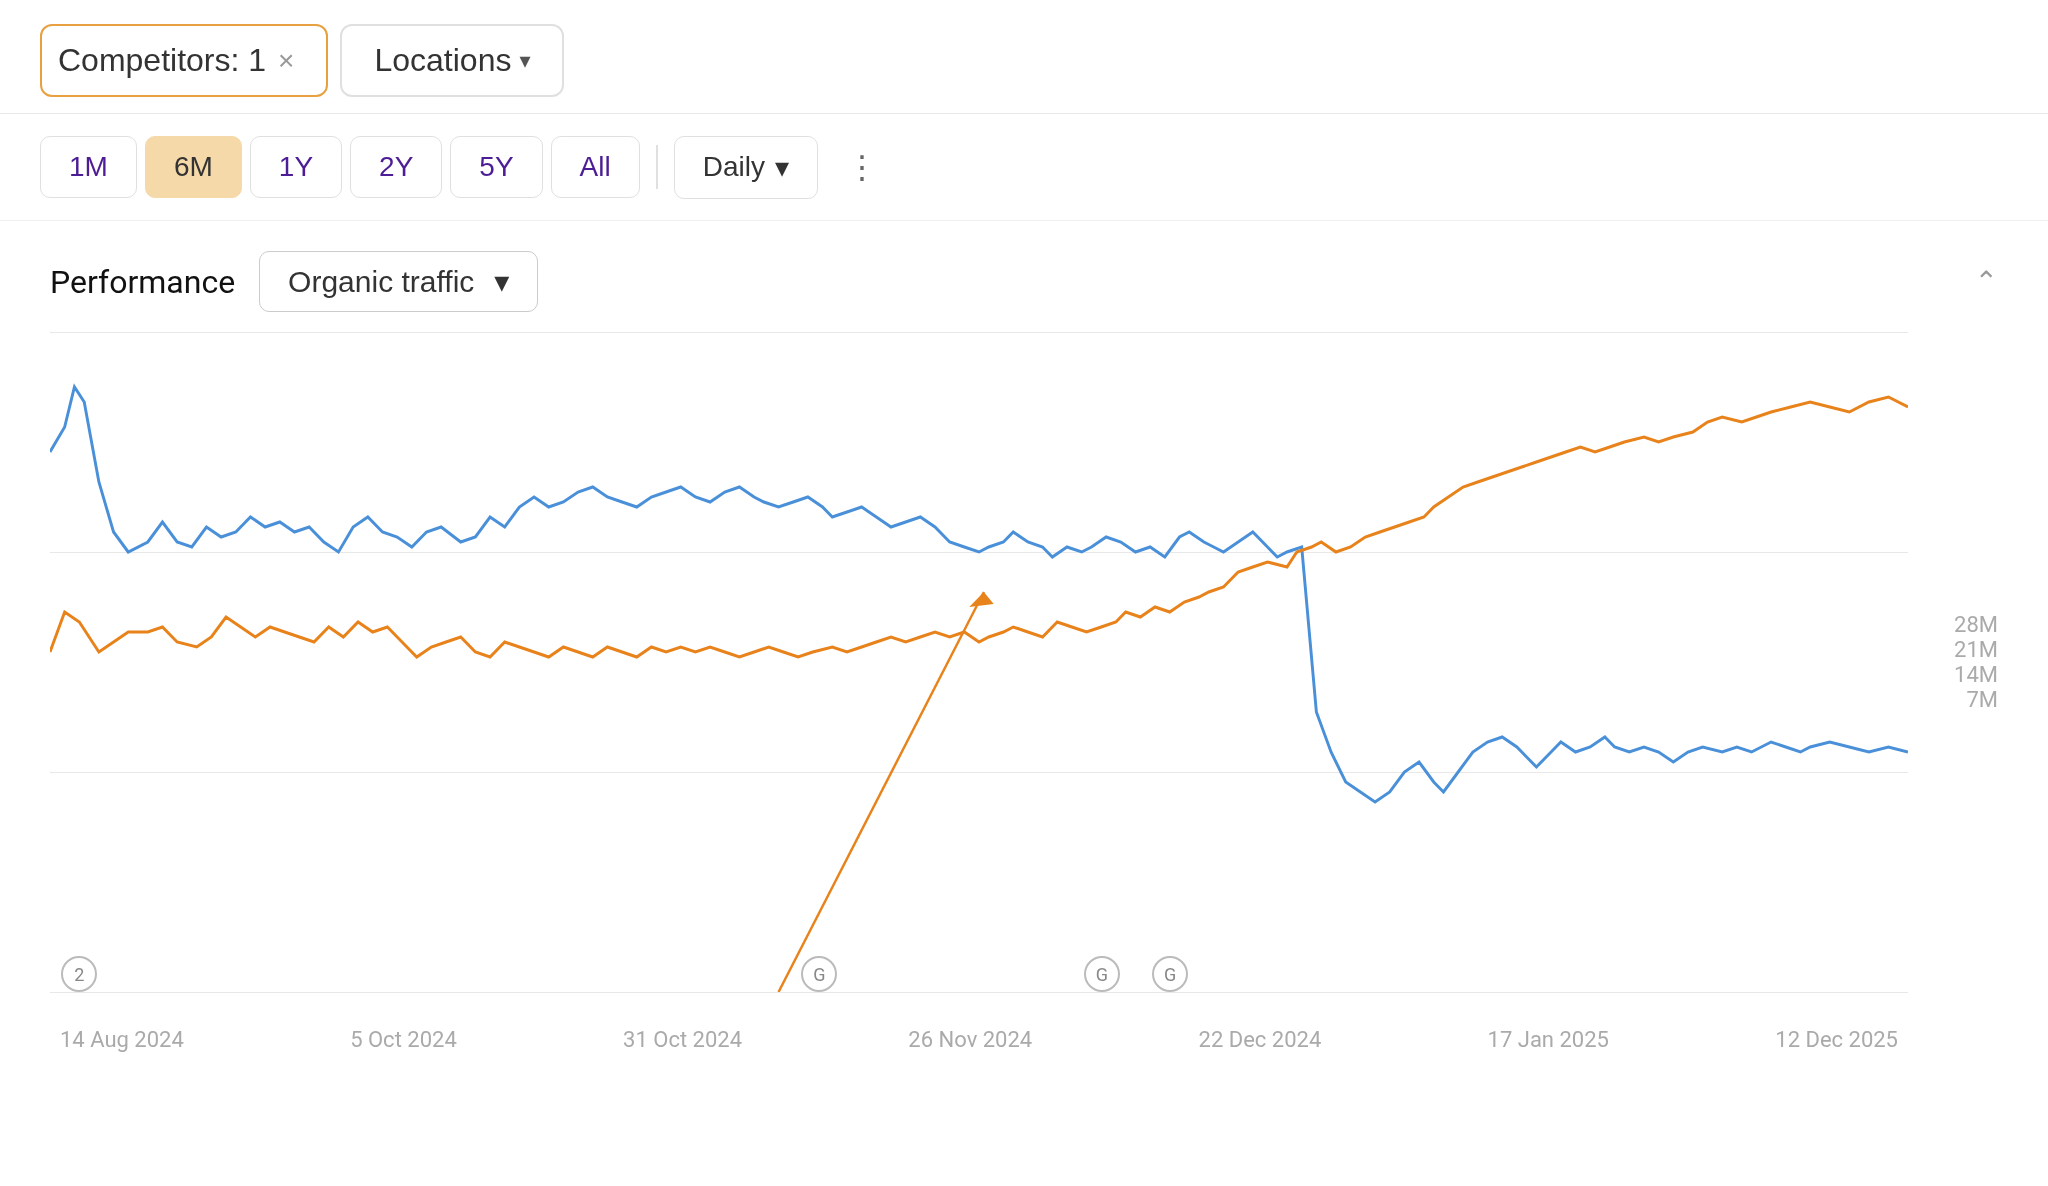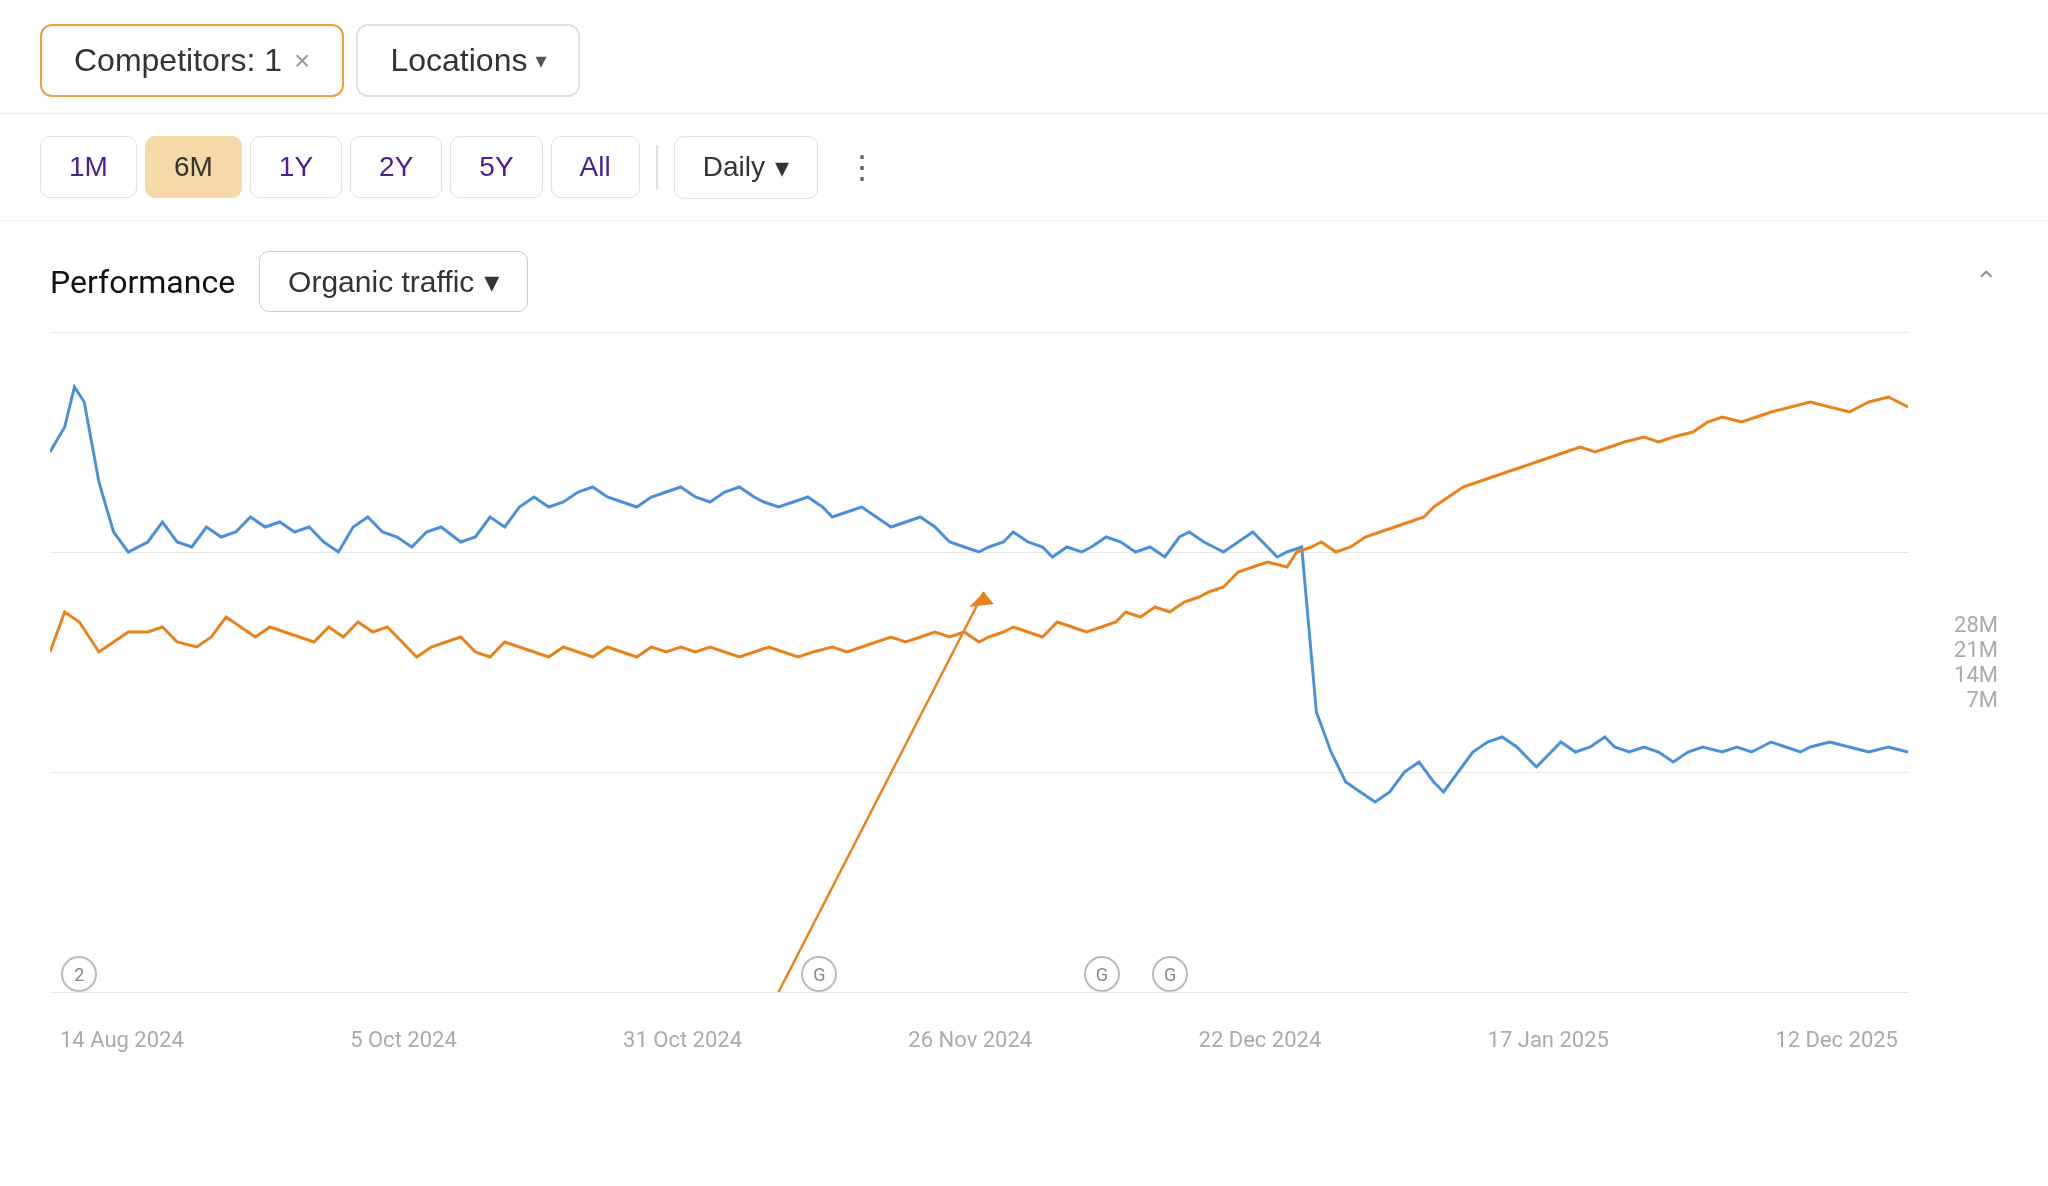--- a/index.html
+++ b/index.html
@@ -31,20 +31,21 @@
       font-size: 32px;
       font-weight: 500;
       color: #333;
       cursor: pointer;
       white-space: nowrap;
     }
 
     .toolbar-btn.active {
       border: 2.5px solid #e8a040;
       color: #333;
+      padding-left: 16px;
     }
 
     .toolbar-btn .close-x {
       color: #999;
       font-size: 28px;
       margin-left: 4px;
     }
 
     .toolbar-btn .chevron {
       color: #555;
@@ -122,21 +123,21 @@
 
     .performance-label {
       font-size: 32px;
       font-weight: 400;
       color: #111;
     }
 
     .metric-selector {
       display: flex;
       align-items: center;
-      gap: 10px;
+      gap: 20px;
       padding: 12px 28px;
       border-radius: 10px;
       border: 1.5px solid #ccc;
       background: #fff;
       font-size: 30px;
       font-weight: 400;
       color: #333;
       cursor: pointer;
     }
 

